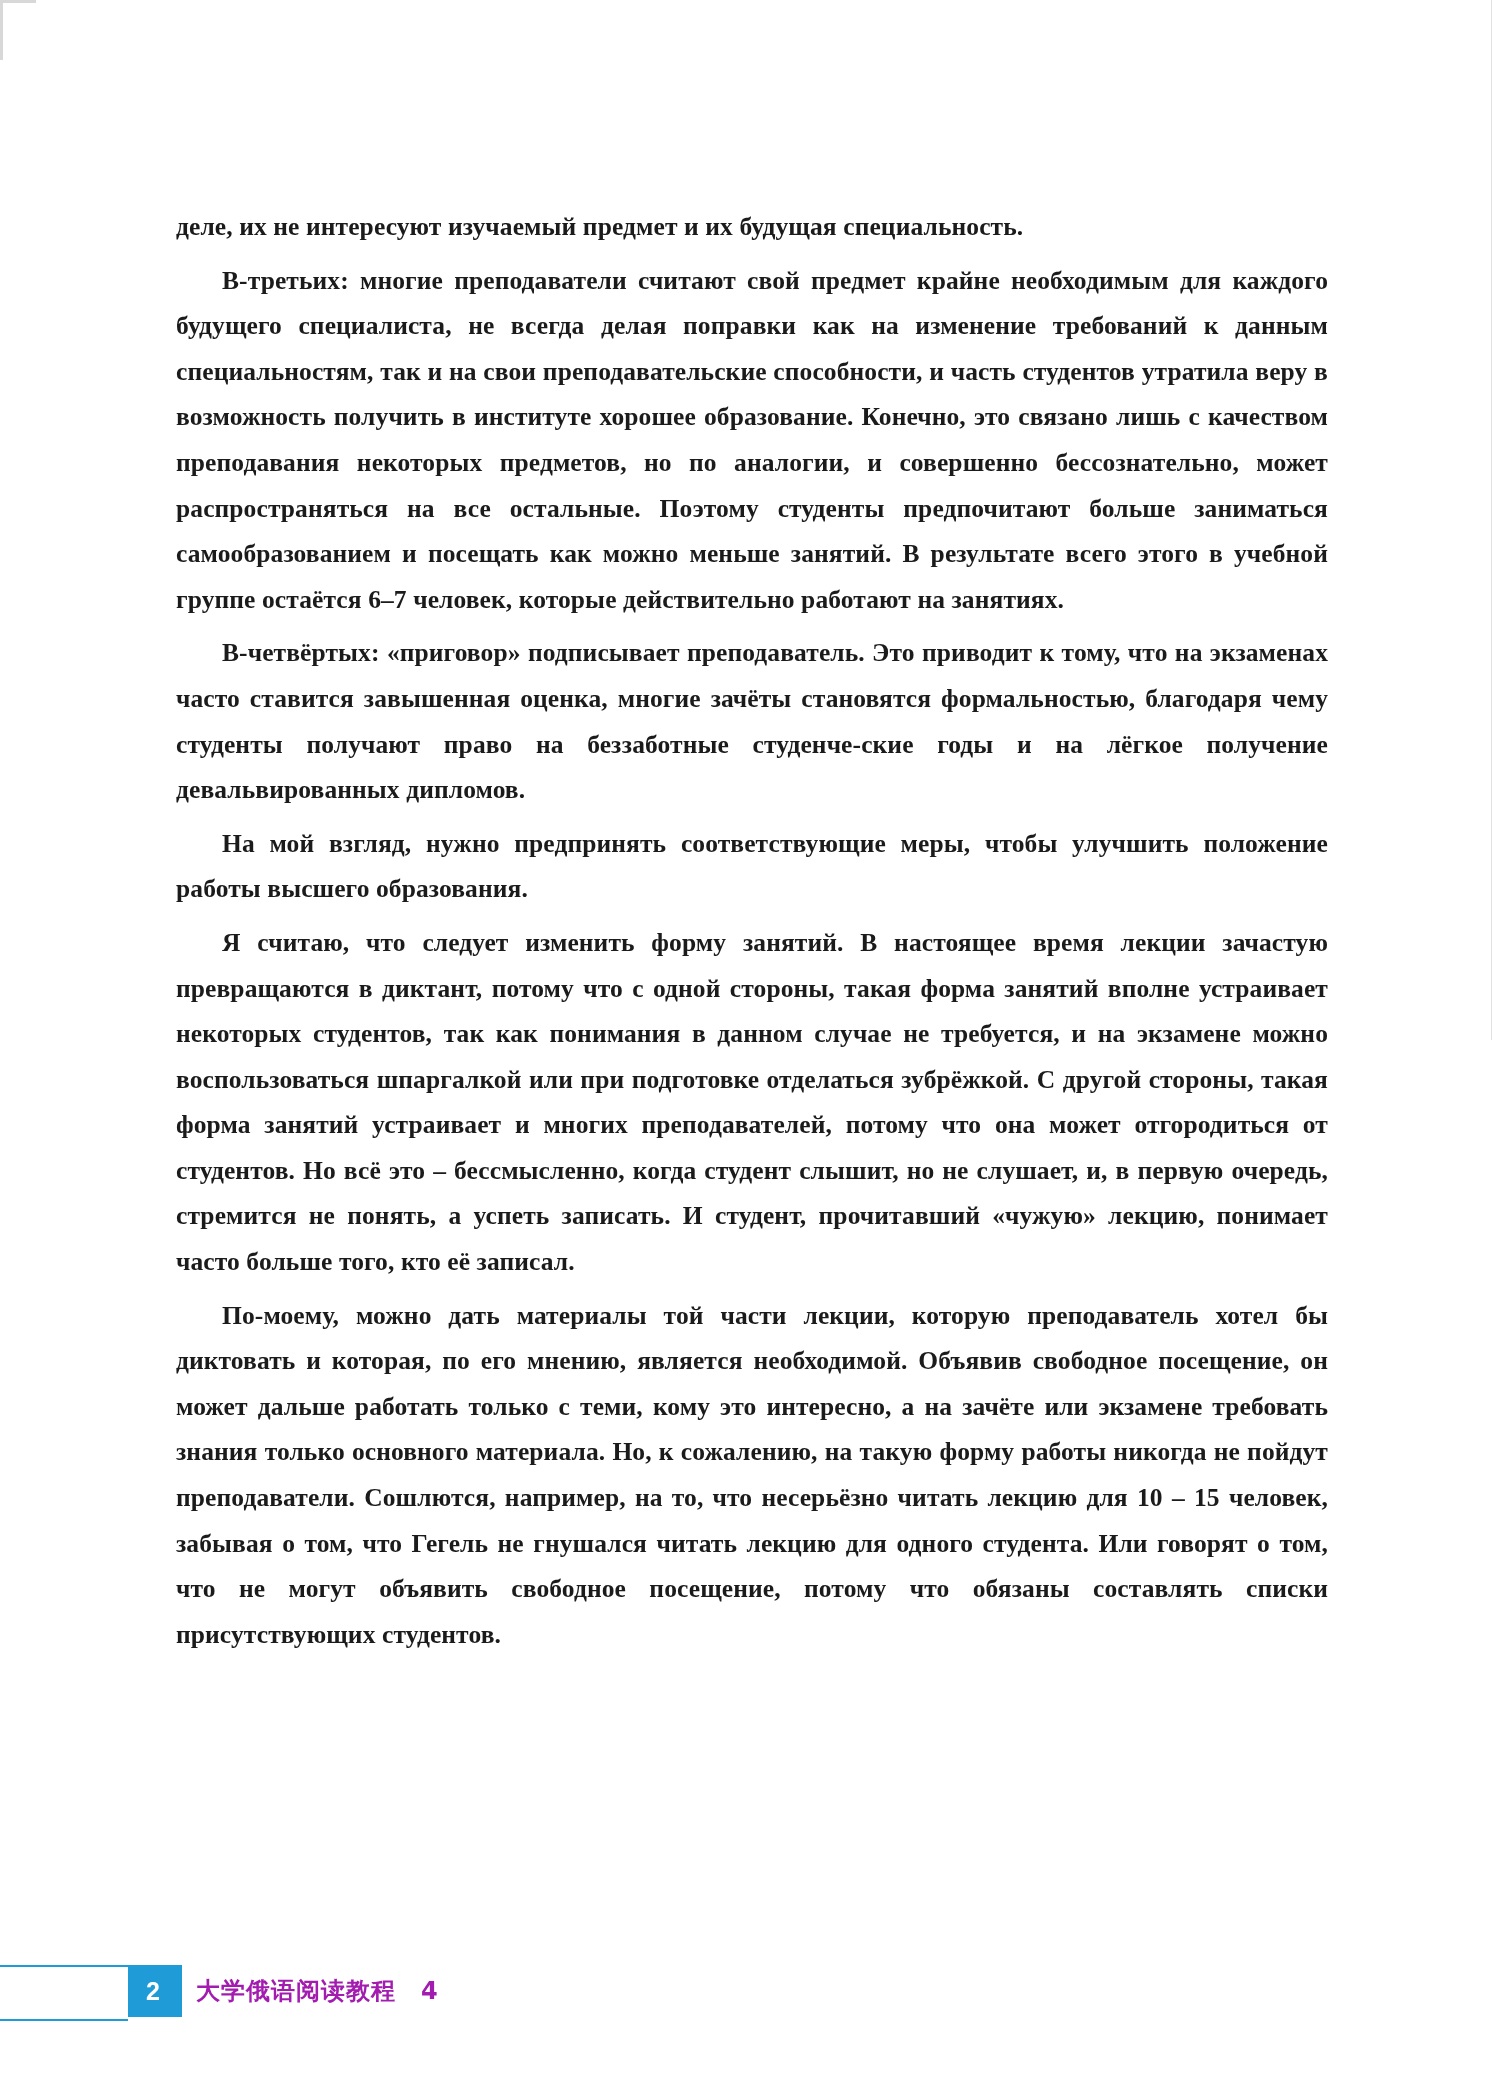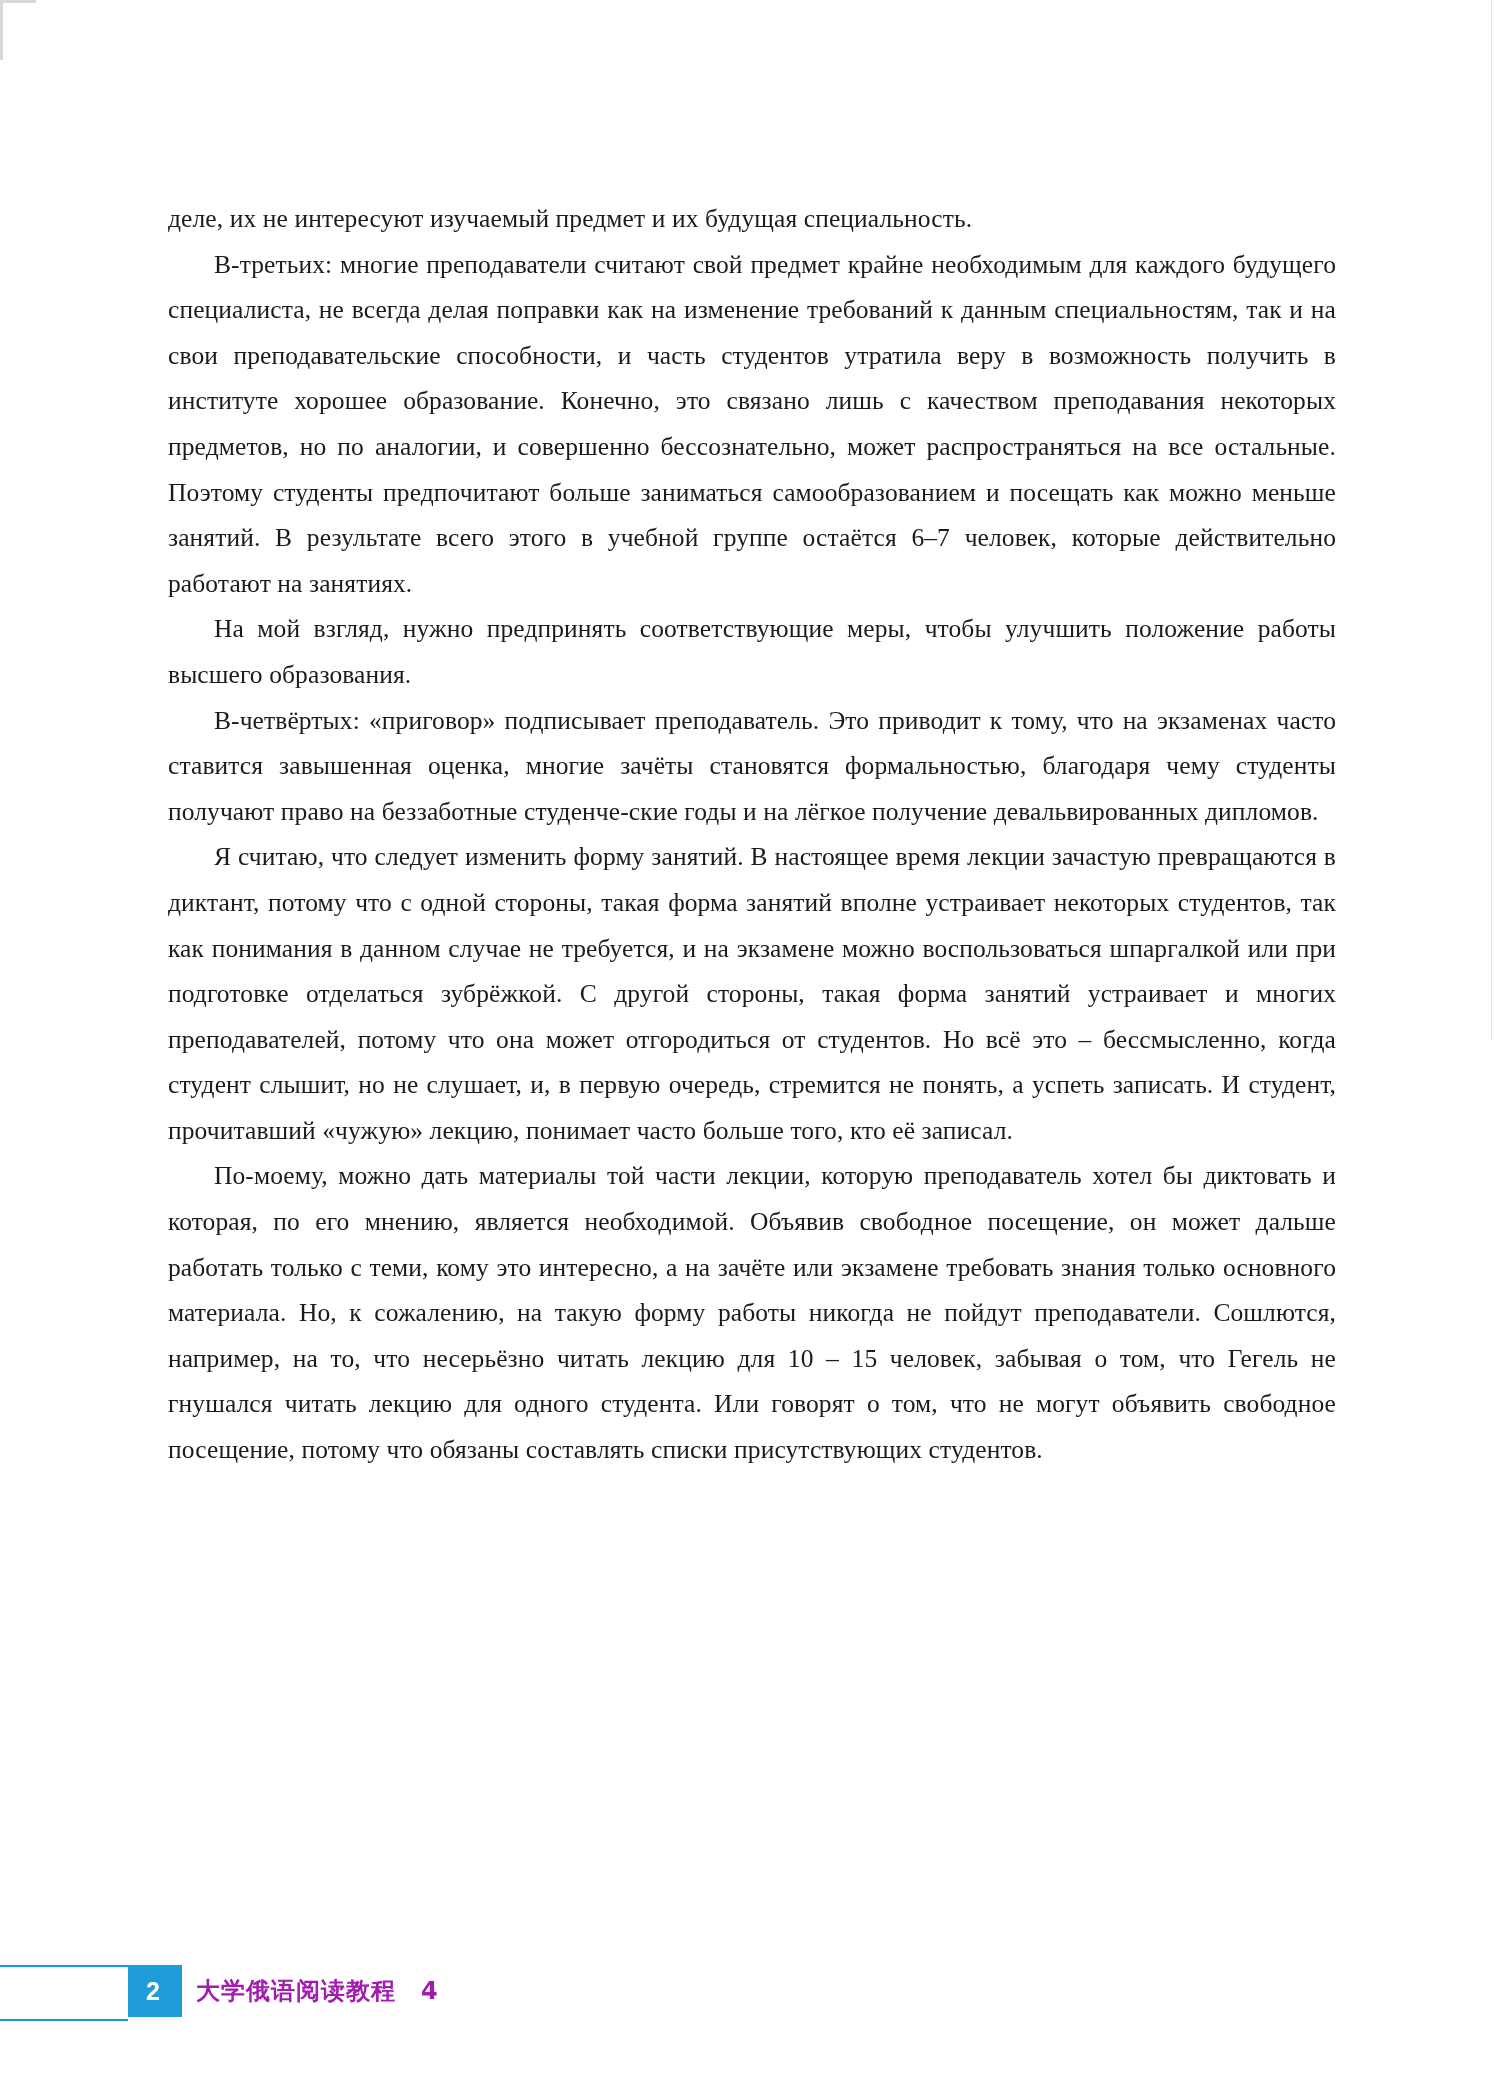--- a/index.html
+++ b/index.html
@@ -48,21 +48,22 @@
     top: 196px;
     width: 1168px;
     font-size: 25.5px;
     line-height: 45.6px;
     color: #1b1b1b;
     text-align: justify;
     text-justify: inter-word;
     letter-spacing: 0.1px;
   }
   .text-body p {
-    margin: 0;
+    margin: 8px;
+    font-weight: bold;
   }
   .text-body p.indent {
     text-indent: 46px;
   }
 
   
   .footer {
     position: absolute;
     left: 0;
     bottom: 74px;
@@ -114,22 +115,22 @@
 
 <div class="page">
 
   <div class="edge-top-left"></div>
   <div class="edge-left"></div>
   <div class="edge-right-rule"></div>
 
   <div class="text-body">
     <p>деле, их не интересуют изучаемый предмет и их будущая специальность.</p>
     <p class="indent">В-третьих: многие преподаватели считают свой предмет крайне необходимым для каждого будущего специалиста, не всегда делая поправки как на изменение требований к данным специальностям, так и на свои преподавательские способности, и часть студентов утратила веру в возможность получить в институте хорошее образование. Конечно, это связано лишь с качеством преподавания некоторых предметов, но по аналогии, и совершенно бессознательно, может распространяться на все остальные. Поэтому студенты предпочитают больше заниматься самообразованием и посещать как можно меньше занятий. В результате всего этого в учебной группе остаётся 6–7 человек, которые действительно работают на занятиях.</p>
+    <p class="indent">В-четвёртых: «приговор» подписывает преподаватель. Это приводит к тому, что на экзаменах часто ставится завышенная оценка, многие зачёты становятся формальностью, благодаря чему студенты получают право на беззаботные студенче-ские годы и на лёгкое получение девальвированных дипломов.</p>
     <p class="indent">На мой взгляд, нужно предпринять соответствующие меры, чтобы улучшить положение работы высшего образования.</p>
-    <p class="indent">В-четвёртых: «приговор» подписывает преподаватель. Это приводит к тому, что на экзаменах часто ставится завышенная оценка, многие зачёты становятся формальностью, благодаря чему студенты получают право на беззаботные студенче-ские годы и на лёгкое получение девальвированных дипломов.</p>
     <p class="indent">Я считаю, что следует изменить форму занятий. В настоящее время лекции зачастую превращаются в диктант, потому что с одной стороны, такая форма занятий вполне устраивает некоторых студентов, так как понимания в данном случае не требуется, и на экзамене можно воспользоваться шпаргалкой или при подготовке отделаться зубрёжкой. С другой стороны, такая форма занятий устраивает и многих преподавателей, потому что она может отгородиться от студентов. Но всё это – бессмысленно, когда студент слышит, но не слушает, и, в первую очередь, стремится не понять, а успеть записать. И студент, прочитавший «чужую» лекцию, понимает часто больше того, кто её записал.</p>
     <p class="indent">По-моему, можно дать материалы той части лекции, которую преподаватель хотел бы диктовать и которая, по его мнению, является необходимой. Объявив свободное посещение, он может дальше работать только с теми, кому это интересно, а на зачёте или экзамене требовать знания только основного материала. Но, к сожалению, на такую форму работы никогда не пойдут преподаватели. Сошлются, например, на то, что несерьёзно читать лекцию для 10 – 15 человек, забывая о том, что Гегель не гнушался читать лекцию для одного студента. Или говорят о том, что не могут объявить свободное посещение, потому что обязаны составлять списки присутствующих студентов.</p>
   </div>
 
   <div class="footer">
     <div class="footer-bar">
       <div class="footer-bar-inner"></div>
     </div>
     <div class="footer-page-num">2</div>
     <div class="footer-title">大学俄语阅读教程　4</div>

